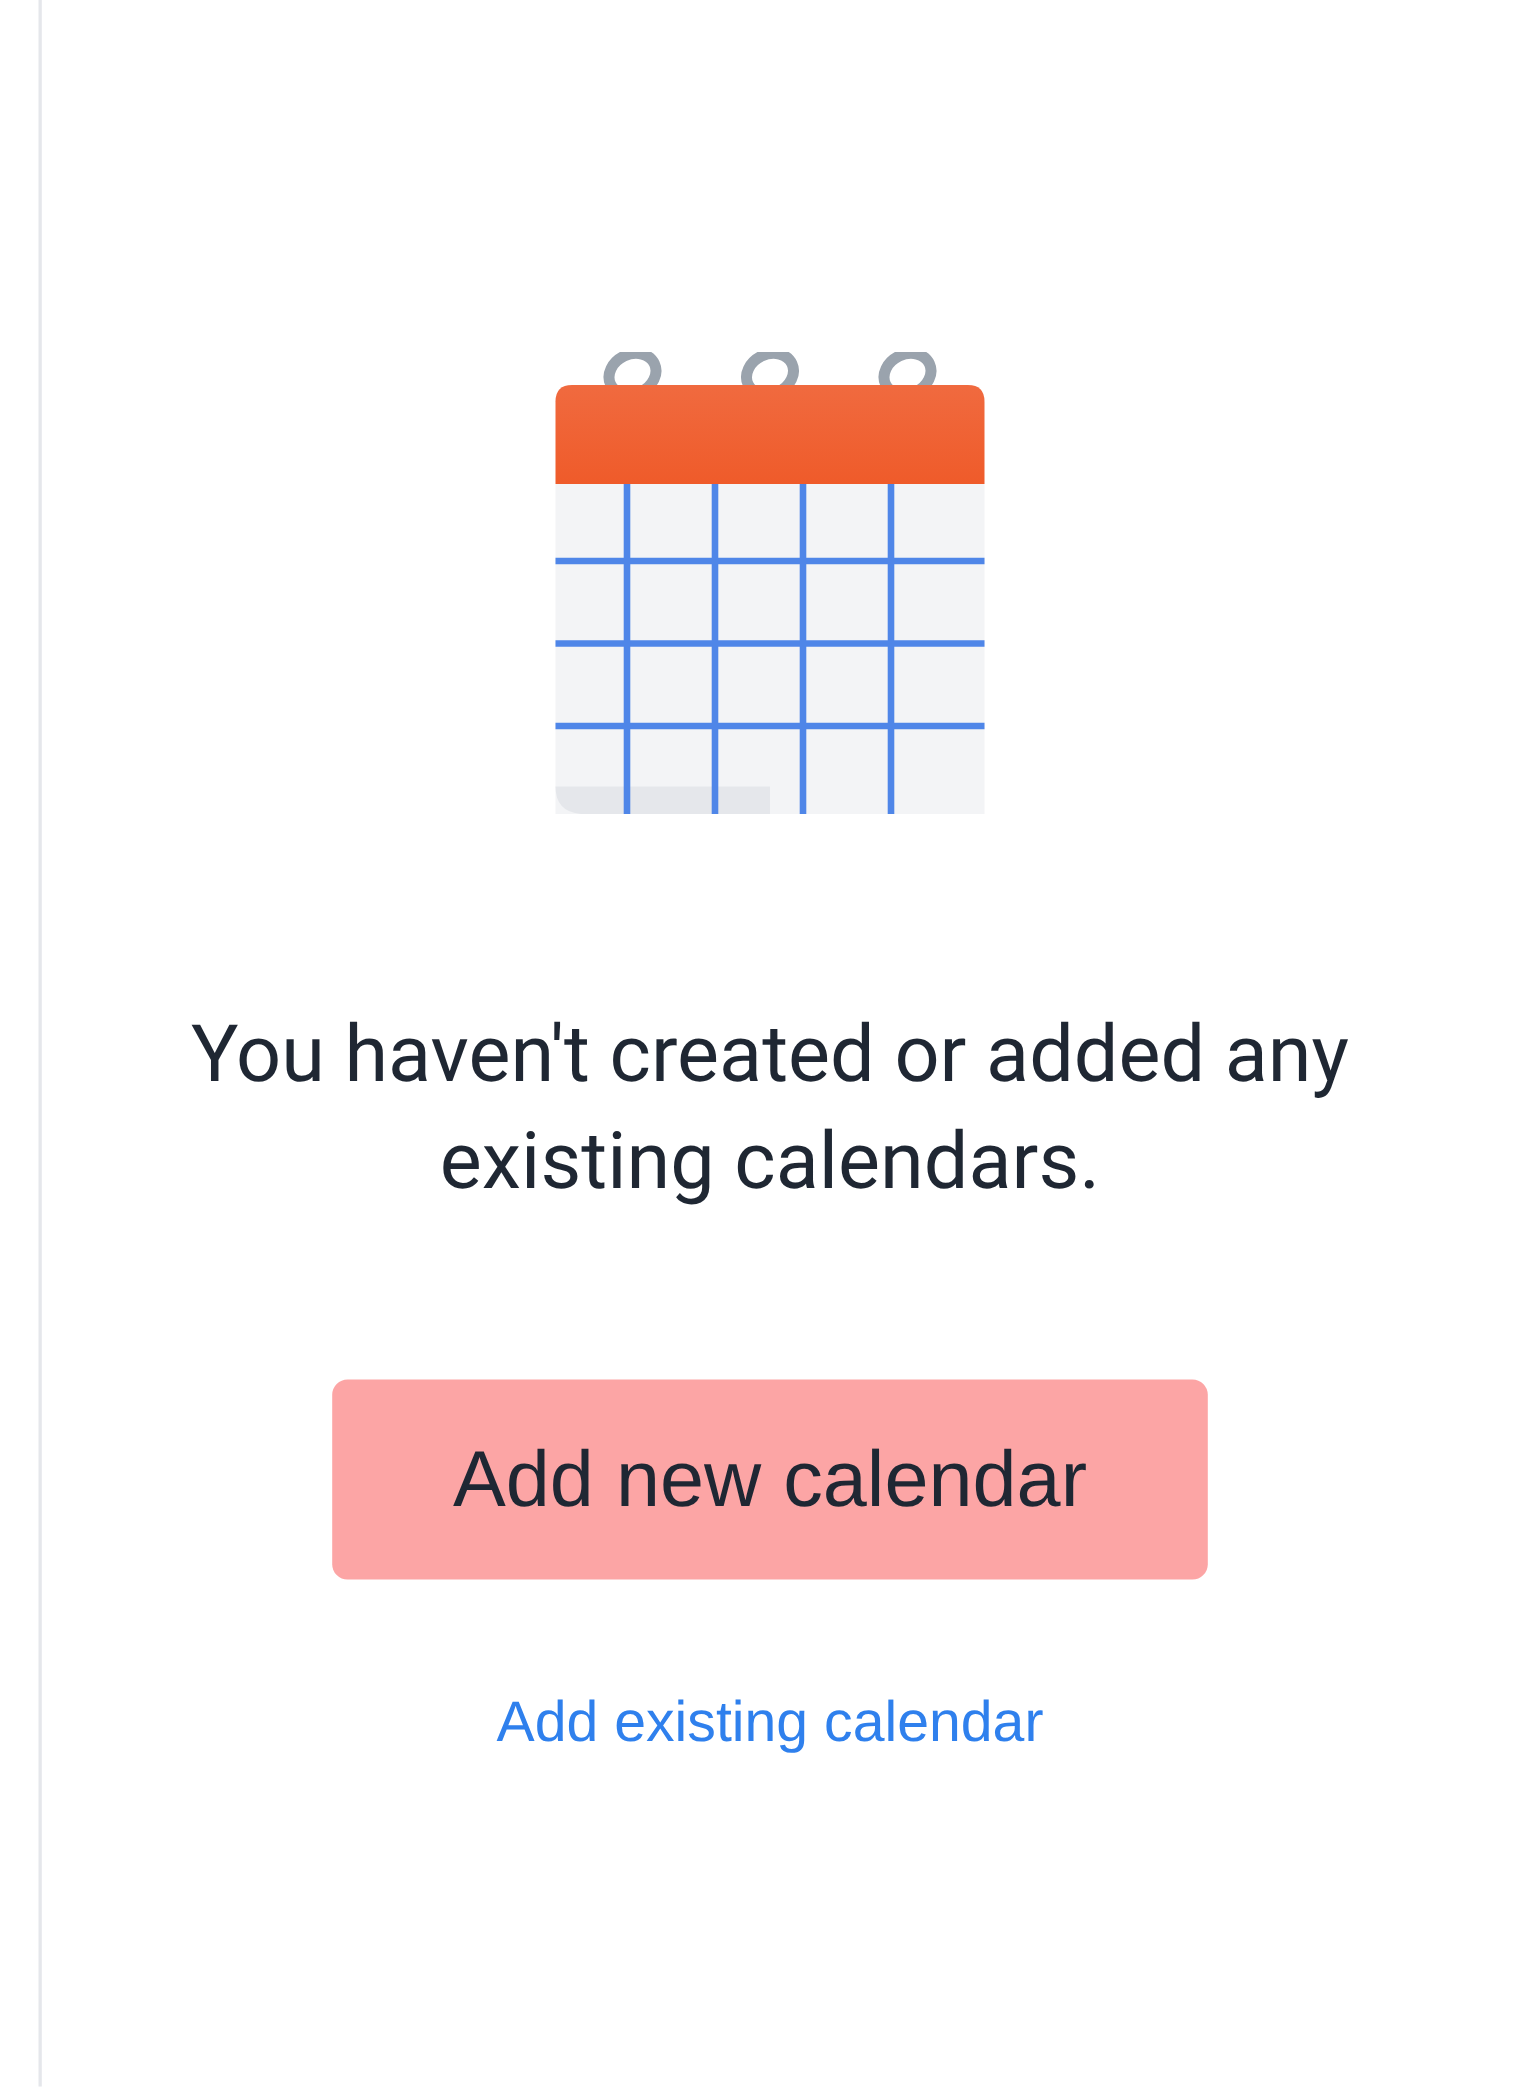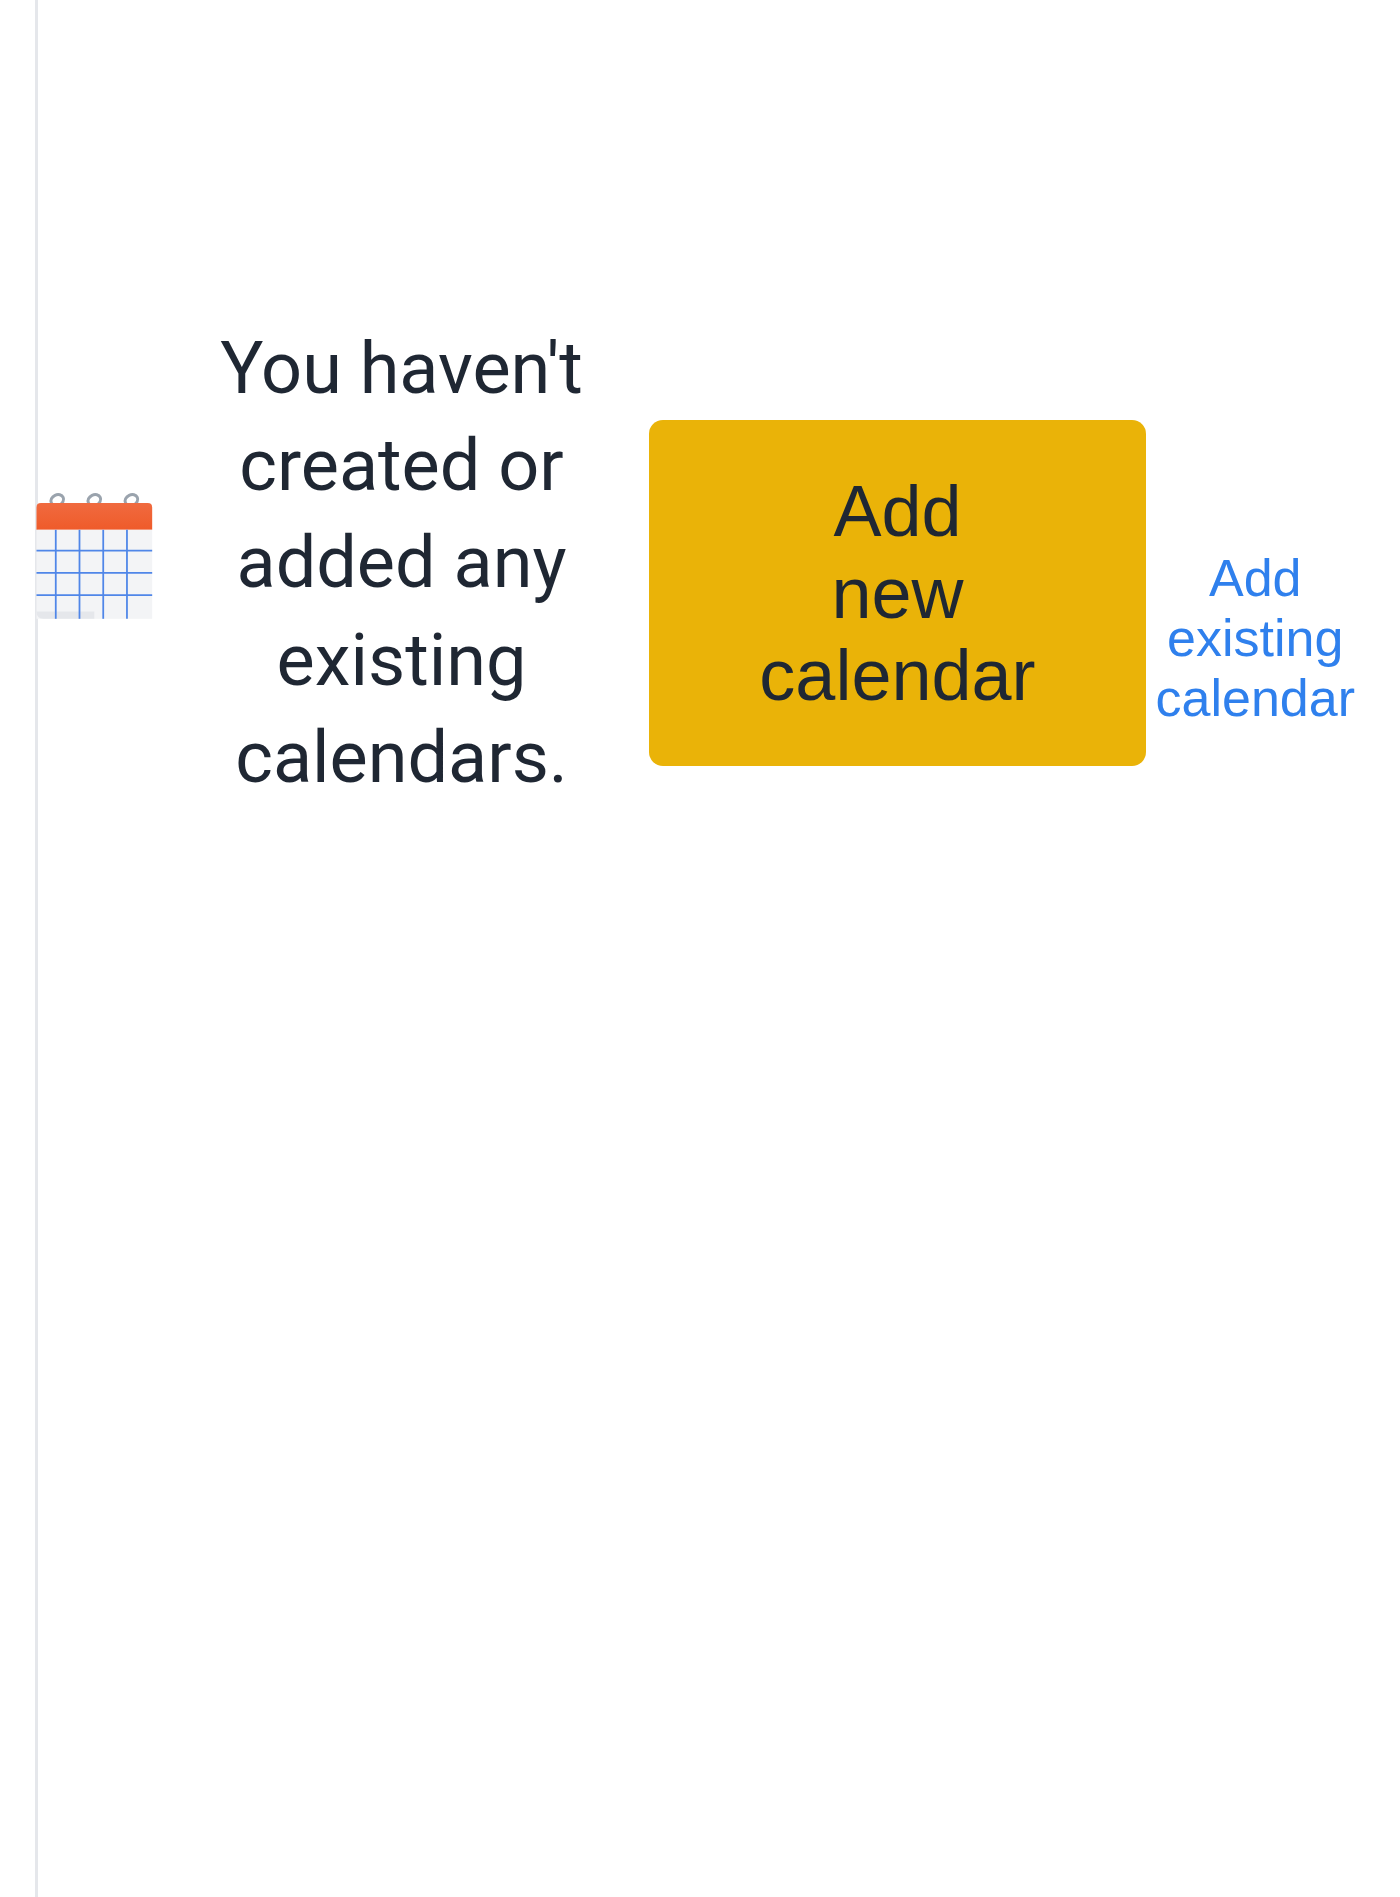--- a/index.html
+++ b/index.html
@@ -21,40 +21,40 @@
       width: 3px;
       height: 100%;
       background: #e5e7eb;
     }
     .content {
       position: absolute;
       left: 35px;
       top: 0;
       width: 1330px;
       display: flex;
-      flex-direction: row;
+      flex-direction: column;
       align-items: center;
       padding-top: 320px;
     }
     .calendar-illustration {
       width: 400px;
       height: 430px;
       margin-bottom: 160px;
     }
     .message {
       font-size: 72px;
       line-height: 1.35;
       color: #1f2733;
       text-align: center;
       font-weight: 400;
       margin-bottom: 150px;
       max-width: 1150px;
     }
     .btn-primary {
-      background: #eab308;
+      background: #fca5a5;
       color: #1f2733;
       font-size: 72px;
       font-weight: 400;
       border: none;
       border-radius: 14px;
       padding: 50px 110px;
       cursor: pointer;
       margin-bottom: 90px;
     }
     .btn-link {

